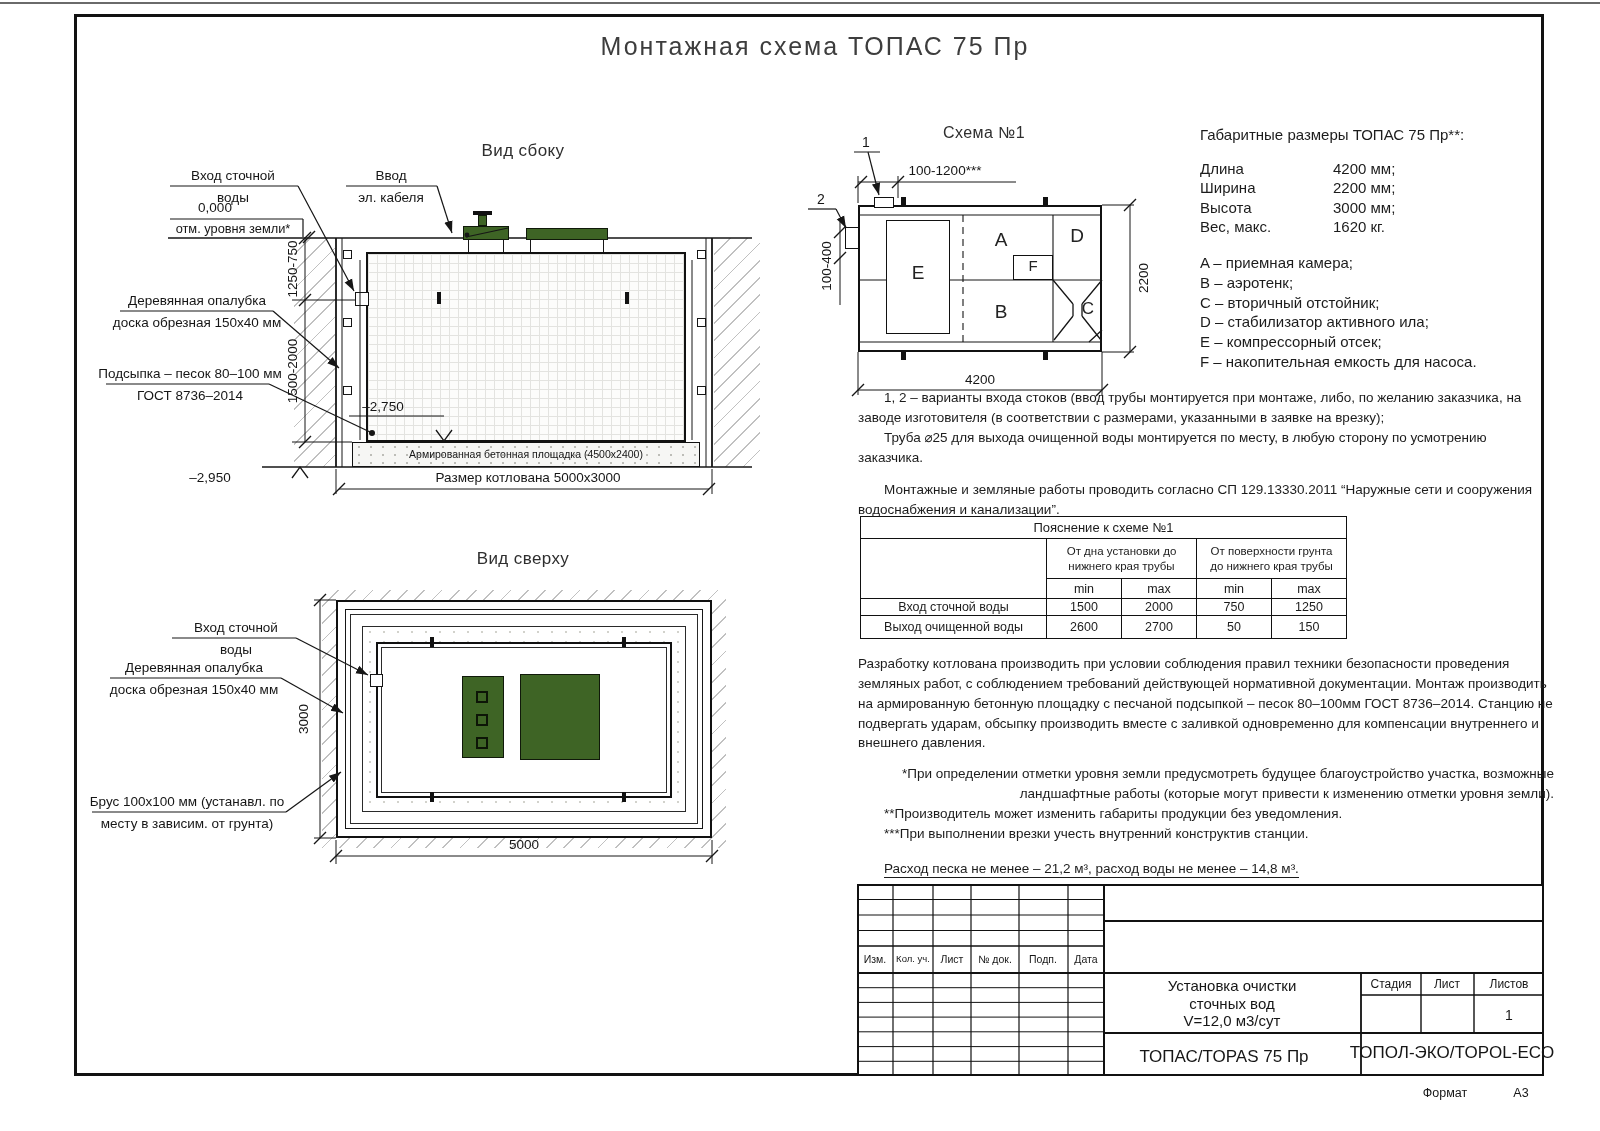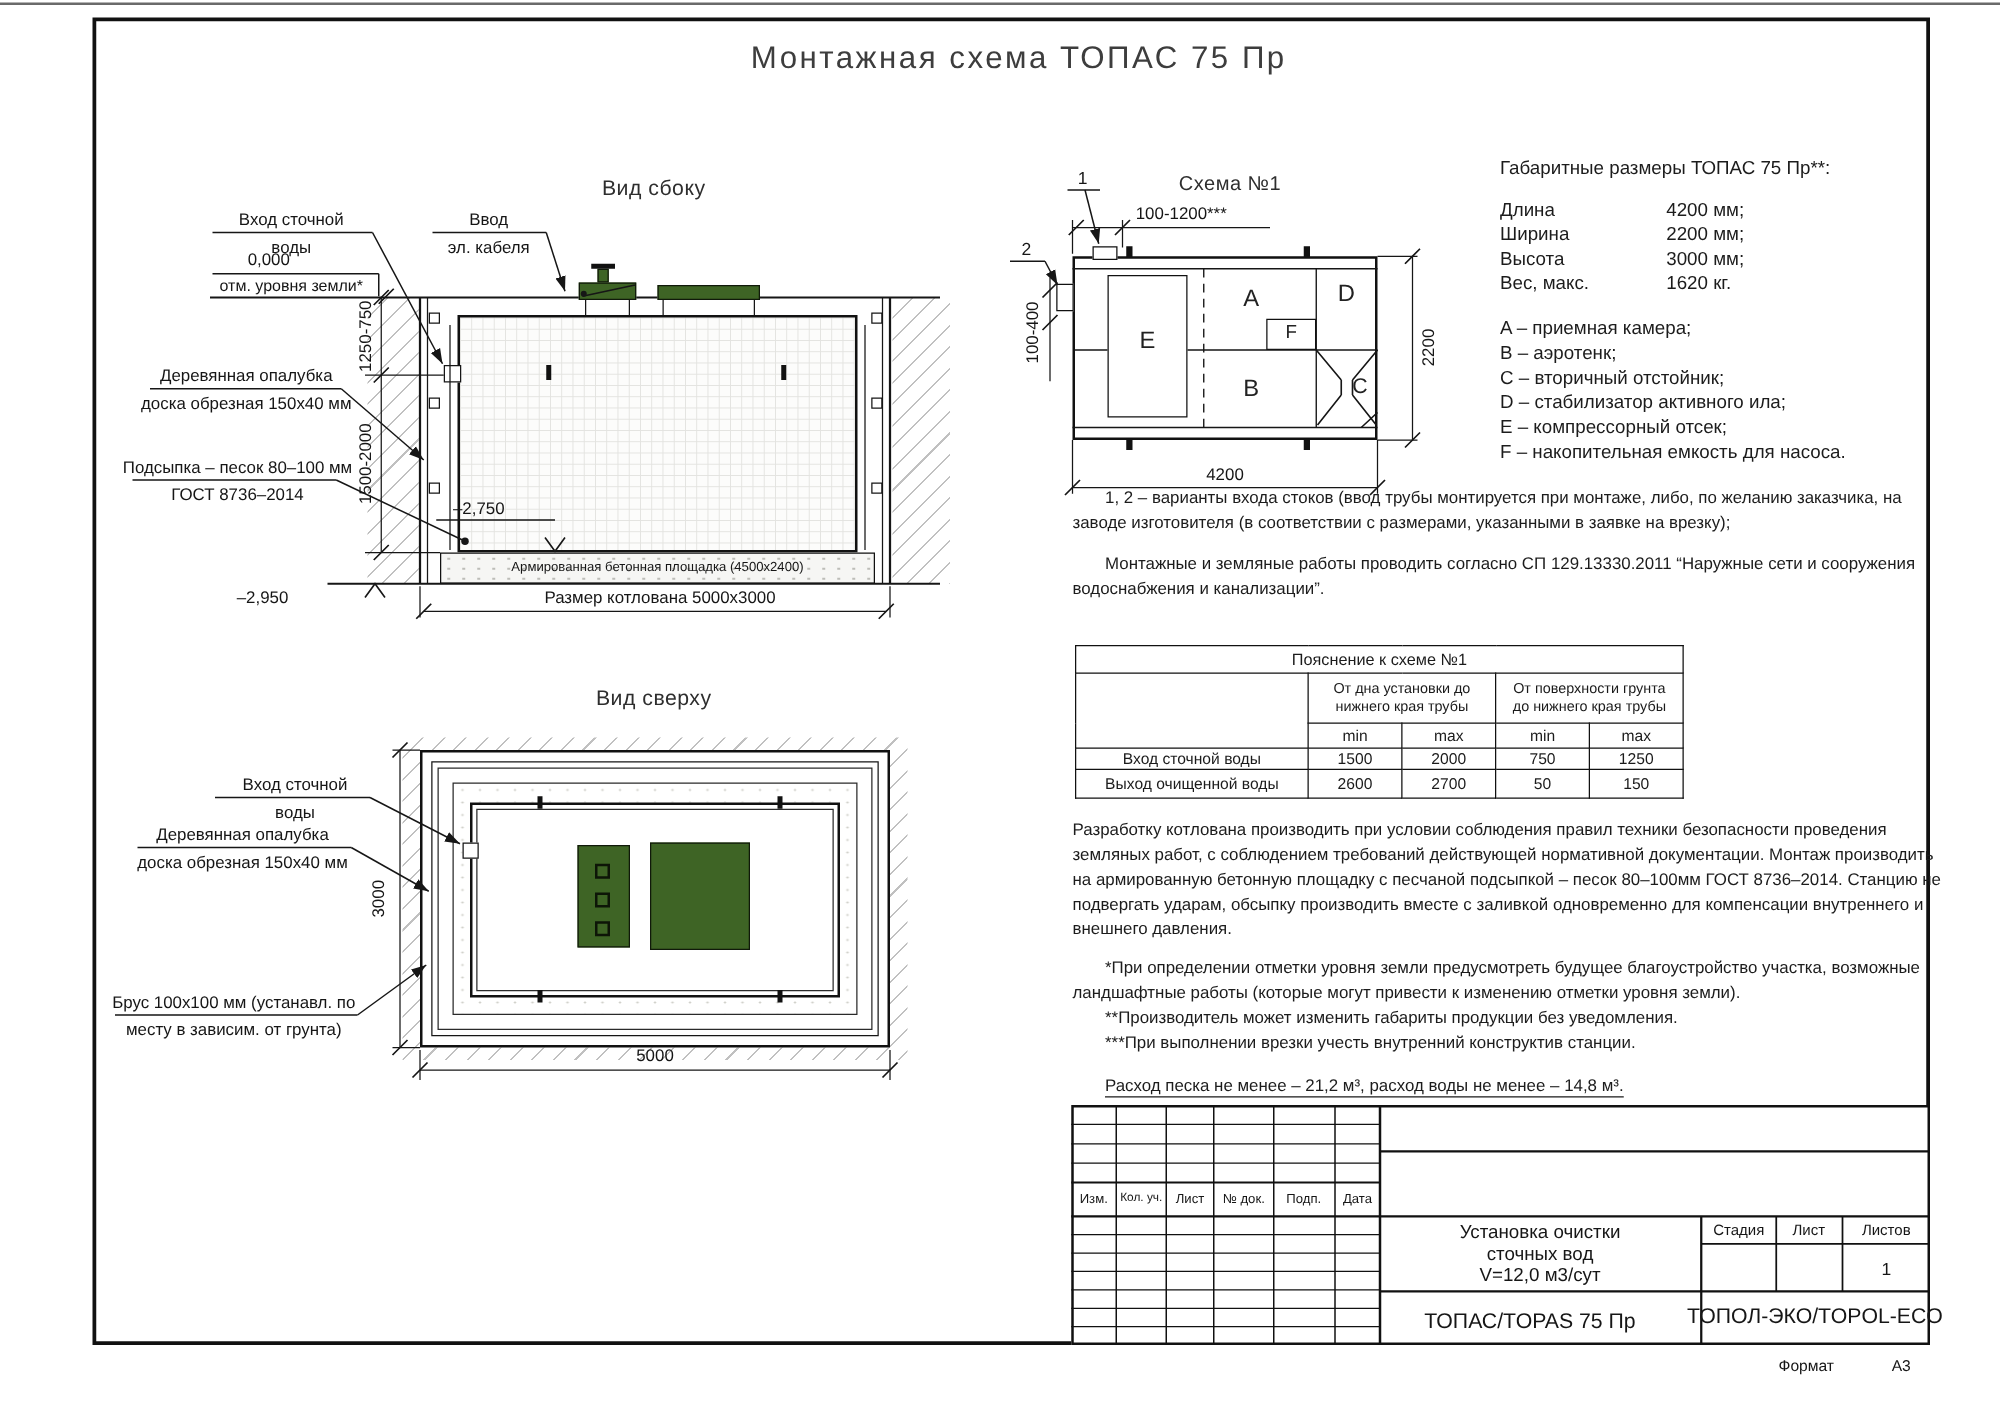--- a/index.html
+++ b/index.html
@@ -231,21 +231,21 @@
   <div class="vtitle" style="left:523px;top:549px;">Вид сверху</div>
   <div class="lbl" style="left:236px;top:620px;">Вход сточной</div>
   <div class="lbl" style="left:236px;top:642px;">воды</div>
   <div class="lbl" style="left:194px;top:660px;">Деревянная опалубка</div>
   <div class="lbl" style="left:194px;top:682px;">доска обрезная 150х40 мм</div>
   <div class="lbl" style="left:187px;top:794px;">Брус 100х100 мм (устанавл. по</div>
   <div class="lbl" style="left:187px;top:816px;">месту в зависим. от грунта)</div>
   <div class="vlbl" style="left:303px;top:719px;">3000</div>
   <div class="lbl" style="left:524px;top:837px;">5000</div>
 
-  <div class="vtitle" style="left:984px;top:124px;font-size:16px;margin-top:15px;">Схема №1</div>
+  <div class="vtitle" style="left:984px;top:124px;font-size:16px;">Схема №1</div>
   <div class="lbl" style="left:866px;top:135px;font-size:14px;">1</div>
   <div class="lbl" style="left:821px;top:192px;font-size:14px;">2</div>
   <div class="lbl" style="left:945px;top:163px;">100-1200***</div>
   <div class="vlbl" style="left:826px;top:266px;">100-400</div>
   <div class="vlbl" style="left:1143px;top:278px;">2200</div>
   <div class="lbl" style="left:980px;top:372px;">4200</div>
   <div class="letter" style="left:918px;top:262px;">E</div>
   <div class="letter" style="left:1001px;top:229px;">A</div>
   <div class="letter" style="left:1033px;top:257px;font-size:15px;">F</div>
   <div class="letter" style="left:1001px;top:301px;">B</div>
@@ -275,26 +275,27 @@
       <div>B – аэротенк;</div>
       <div>C – вторичный отстойник;</div>
       <div>D – стабилизатор активного ила;</div>
       <div>E – компрессорный отсек;</div>
       <div>F – накопительная емкость для насоса.</div>
     </div>
   </div>
 
   <div class="txtblock" style="left:858px;top:388px;width:692px;">
     <div class="ind">1, 2 – варианты входа стоков (ввод трубы монтируется при монтаже, либо, по желанию заказчика, на заводе изготовителя (в соответствии с размерами, указанными в заявке на врезку);</div>
+    <div class="ind">Труба ⌀25 для выхода очищенной воды монтируется по месту, в любую сторону по усмотрению заказчика.</div>
     <div class="ind" style="margin-top:13px;">Монтажные и земляные работы проводить согласно СП 129.13330.2011 “Наружные сети и сооружения водоснабжения и канализации”.</div>
   </div>
 
   <div class="txtblock" style="left:858px;top:654px;width:696px;">
     <div>Разработку котлована производить при условии соблюдения правил техники безопасности проведения земляных работ, с соблюдением требований действующей нормативной документации.  Монтаж производить на армированную бетонную площадку с песчаной подсыпкой – песок 80–100мм ГОСТ 8736–2014. Станцию не подвергать ударам, обсыпку производить вместе с заливкой одновременно для компенсации внутреннего и внешнего давления.</div>
-    <div class="ind" style="margin-top:11px;">*При определении отметки уровня земли предусмотреть будущее благоустройство участка, возможные ландшафтные работы (которые могут привести к изменению отметки уровня земли).</div>
+    <div class="ind" style="margin-top:11px;text-align:right;">*При определении отметки уровня земли предусмотреть будущее благоустройство участка, возможные ландшафтные работы (которые могут привести к изменению отметки уровня земли).</div>
     <div class="ind">**Производитель может изменить габариты продукции без уведомления.</div>
     <div class="ind">***При выполнении врезки учесть внутренний конструктив станции.</div>
     <div class="ind" style="margin-top:15px;"><span class="underl">Расход песка не менее – 21,2 м³, расход воды не менее – 14,8 м³.</span></div>
   </div>
 
   <div class="stamp-lbl" style="left:875px;top:953px;">Изм.</div>
   <div class="stamp-lbl" style="left:913px;top:953px;font-size:9.5px;">Кол. уч.</div>
   <div class="stamp-lbl" style="left:952px;top:953px;">Лист</div>
   <div class="stamp-lbl" style="left:995px;top:953px;">№ док.</div>
   <div class="stamp-lbl" style="left:1043px;top:953px;">Подп.</div>

